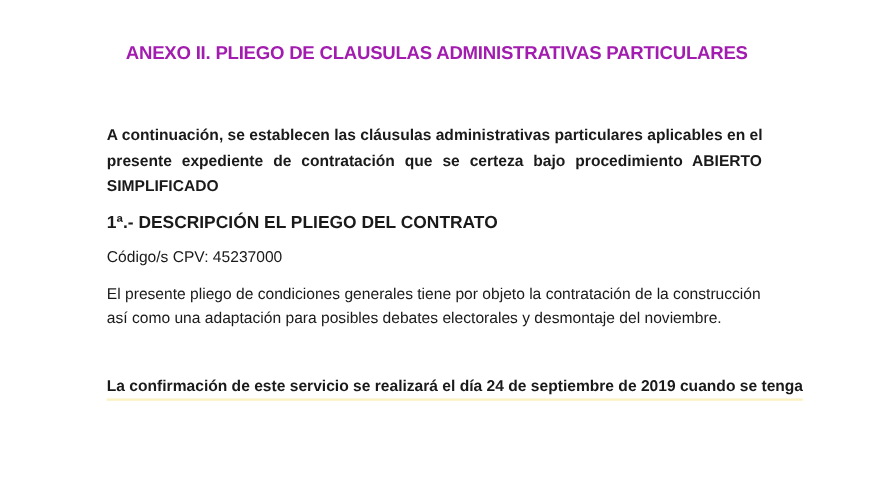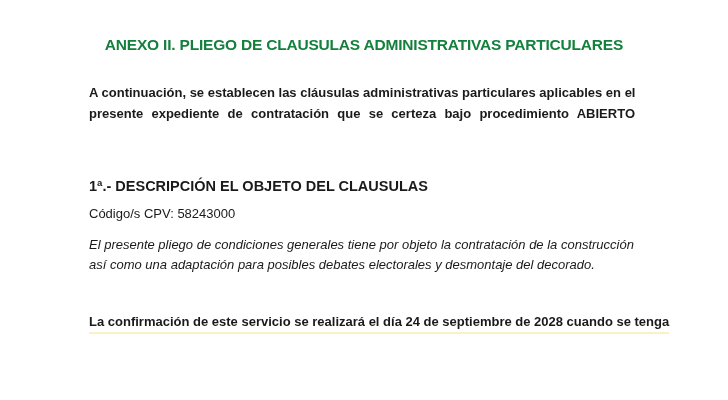--- a/index.html
+++ b/index.html
@@ -1,47 +1,48 @@
 <!DOCTYPE html>
 <html><head>
 <meta charset="utf-8">
 <style>
   html, body { margin: 0; padding: 0; background: #ffffff; }
   body { width: 728px; height: 400px; position: relative; overflow: hidden;
          font-family: "Liberation Sans", sans-serif; color: #1a1a1a; }
   .page { position: absolute; left: 0; top: 0; width: 728px; height: 400px; }
   .title { position: absolute; left: 0; width: 728px; top: 36px; text-align: center;
-           font-size: 15.5px; font-weight: bold; color: #15803d; letter-spacing: -0.2px; }
-  .intro { position: absolute; left: 89px; width: 546px; top: 82px;
+           font-size: 15.5px; font-weight: bold; color: #a21caf; letter-spacing: -0.2px; }
+  .intro { position: absolute; left: 89px; width: 546px; top: 102px;
            font-size: 13px; font-weight: bold; line-height: 21px; text-align: justify;
            text-align-last: left; }
   .intro .l { display: block; text-align: justify; text-align-last: justify; white-space: nowrap; }
   .intro .l.last { text-align-last: left; }
   .section { position: absolute; left: 89px; top: 178px; font-size: 14.5px; font-weight: bold; }
   .cpv { position: absolute; left: 89px; top: 206px; font-size: 13px; }
-  .body { position: absolute; left: 89px; top: 235px; font-size: 13px; line-height: 19.5px; font-style: italic; }
+  .body { position: absolute; left: 89px; top: 235px; font-size: 13px; line-height: 19.5px; }
   .body span { display: block; white-space: nowrap; }
   .confirm { position: absolute; left: 89px; top: 312px; font-size: 13px; font-weight: bold; line-height: 20px; }
   .confirm span { display: block; white-space: nowrap; border-bottom: 2px solid #fbf2c4; width: max-content; padding-bottom: 0; }
 </style>
 </head>
 <body>
 
 <div class="page">
   <div class="title">ANEXO II. PLIEGO DE CLAUSULAS ADMINISTRATIVAS PARTICULARES</div>
 
   <div class="intro">
     <span class="l">A continuación, se establecen las cláusulas administrativas particulares aplicables en el</span>
     <span class="l">presente expediente de contratación que se certeza bajo procedimiento ABIERTO</span>
+    <span class="l last">SIMPLIFICADO</span>
   </div>
 
-  <div class="section">1ª.- DESCRIPCIÓN EL OBJETO DEL CLAUSULAS</div>
-  <div class="cpv">Código/s CPV: 58243000</div>
+  <div class="section">1ª.- DESCRIPCIÓN EL PLIEGO DEL CONTRATO</div>
+  <div class="cpv">Código/s CPV: 45237000</div>
 
   <div class="body">
     <span>El presente pliego de condiciones generales tiene por objeto la contratación de la construcción</span>
-    <span>así como una adaptación para posibles debates electorales y desmontaje del decorado.</span>
+    <span>así como una adaptación para posibles debates electorales y desmontaje del noviembre.</span>
   </div>
 
   <div class="confirm">
-    <span>La confirmación de este servicio se realizará el día 24 de septiembre de 2028 cuando se tenga</span>
+    <span>La confirmación de este servicio se realizará el día 24 de septiembre de 2019 cuando se tenga</span>
   </div>
 </div>
 
 </body></html>

